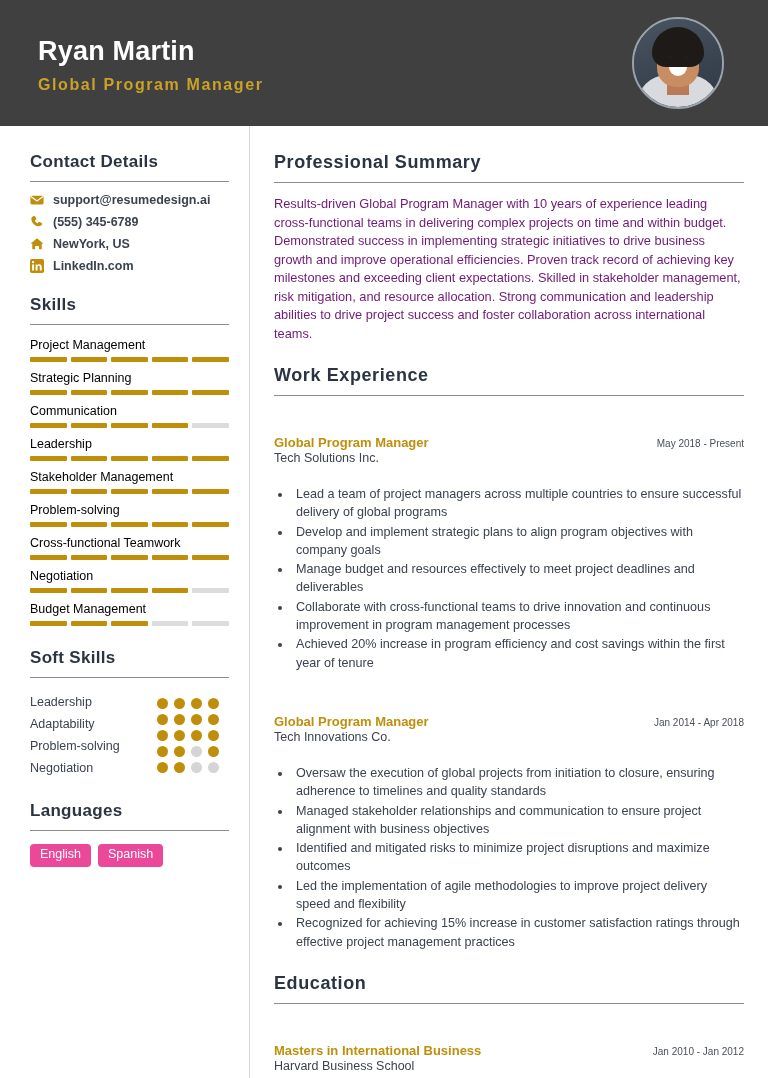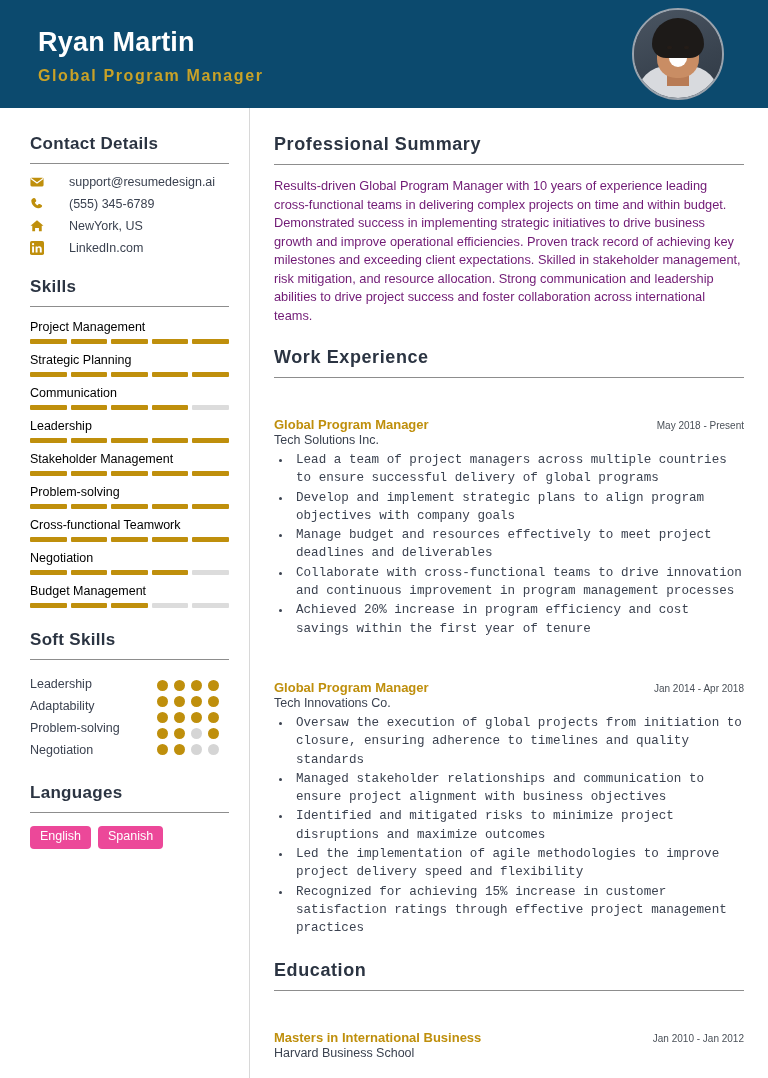--- a/index.html
+++ b/index.html
@@ -11,22 +11,22 @@
   .page {
     width: 768px;
     min-height: 1078px;
     background: #ffffff;
     position: relative;
     overflow: hidden;
   }
 
   
   .header {
-    background: #0c4a6e;
-    height: 108px;
+    background: #404040;
+    height: 126px;
     display: flex;
     align-items: center;
     justify-content: space-between;
     padding: 0 44px 0 38px;
   }
   .header-text { padding-top: 4px; }
   .name {
     color: #ffffff;
     font-size: 27px;
     font-weight: bold;
@@ -124,24 +124,25 @@
   }
   .main .sec-title { font-size: 18px; letter-spacing: 0.6px; }
   .main .sec-rule { border-bottom: 1.5px solid #8d8d8d; margin-bottom: 12px; }
   .sec { margin-bottom: 22px; }
 
   
   .contact-list { margin-top: -2px; }
   .contact-row {
     display: flex;
     align-items: center;
-    gap: 25px;
+    gap: 9px;
     margin-bottom: 8px;
     font-size: 12.5px;
     color: #3b4250;
+    font-weight: bold;
   }
   .c-icon {
     width: 14px; height: 14px;
     flex: none;
     display: flex; align-items: center; justify-content: center;
   }
   .c-icon svg { display: block; }
 
   
   .skill-item { margin-bottom: 9px; }
@@ -219,23 +220,22 @@
     flex: none;
     white-space: nowrap;
     margin-top: 30px;
   }
   .entry-org {
     font-size: 12.5px;
     color: #3b4250;
     margin-top: 1px;
   }
   .bullets {
-    margin: 4px 0 0 18px;
+    margin: 20px 0 0 18px;
     padding: 0;
-    font-family: Liberation Mono, monospace;
   }
   .bullets li {
     font-size: 12.6px;
     line-height: 18.3px;
     color: #3b4250;
     margin-bottom: 1px;
     padding-left: 4px;
   }
   .edu-desc {
     font-size: 12.6px;

